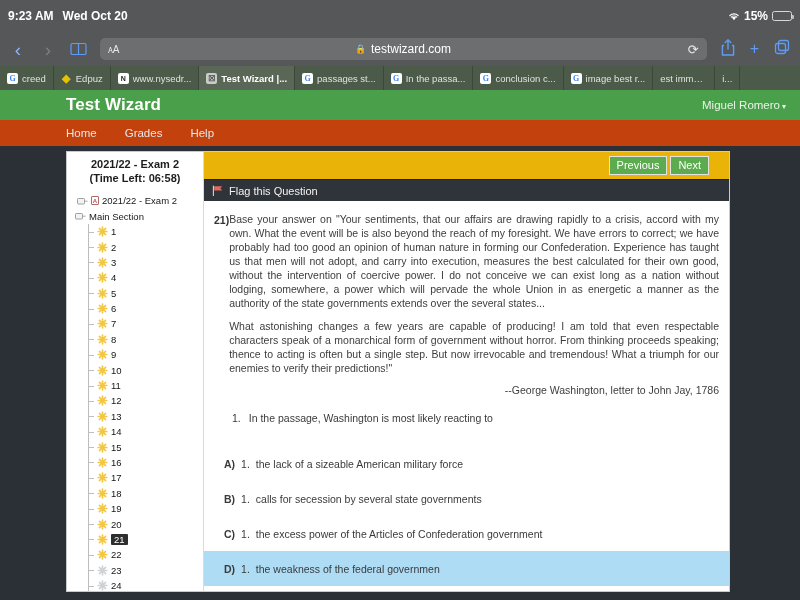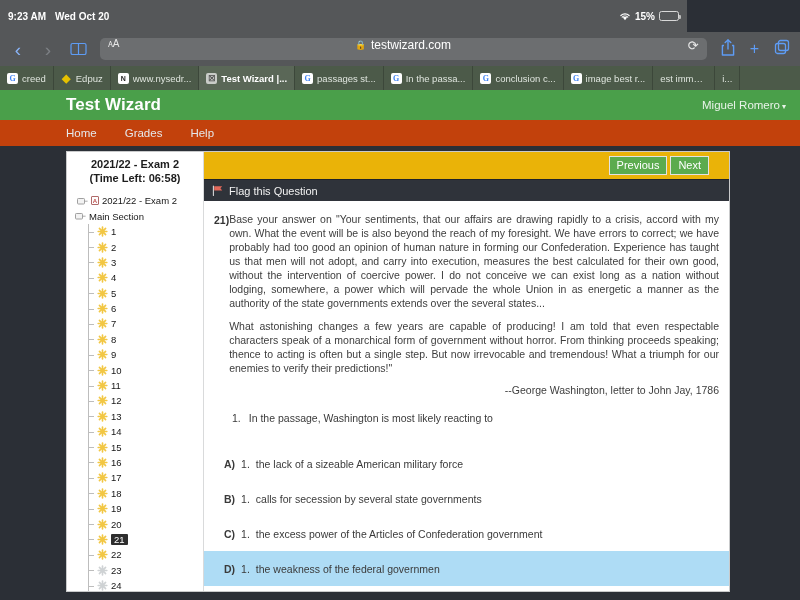--- a/index.html
+++ b/index.html
@@ -5,25 +5,25 @@
   * { box-sizing: border-box; margin: 0; padding: 0; }
   html, body {
     width: 800px; height: 600px;
     font-family: "Liberation Sans", sans-serif;
     background: #2b2f36;
     overflow: hidden;
   }
 
   
   .statusbar {
-    height: 18px; width: 687px;
+    height: 18px; width: 800px;
     background: #555759;
     display: flex; align-items: center;
     color: #ffffff;
-    font-size: 10px; font-weight: bold;
+    font-size: 12px; font-weight: bold;
     padding: 16px 8px;
   }
   .status-left { display: flex; gap: 9px; align-items: center; }
   .status-right { margin-left: auto; display: flex; gap: 4px; align-items: center; font-weight: bold; }
   .wifi-icon { display: inline-block; width: 12px; height: 10px; position: relative; }
   .wifi-icon svg { display:block; }
   .batt {
     width: 20px; height: 10px; border: 1px solid #d8d8d8;
     border-radius: 2.5px; position: relative; display:inline-block;
   }
@@ -37,21 +37,21 @@
     height: 34px; width: 800px;
     background: #555759;
     display: flex; align-items: center;
     padding: 0 10px; gap: 14px;
   }
   .nav-ico { color:#8ab4f8; font-size:19px; line-height:1; width:16px; text-align:center; }
   .nav-ico.dim { color:#7d8085; }
   .book-ico { color:#5e9cf5; }
   .urlbar {
     flex: 1; height: 22px; background: #6c6e70;
-    border-radius: 5px; display:flex; 
+    border-radius: 5px; display:flex; align-items:center;
     padding: 0 8px; position: relative;
   }
   .urlbar .aa { color:#e7e7e7; font-size:10px; letter-spacing:-0.3px; }
   .urlbar .urlcenter {
     position:absolute; left:0; right:0; text-align:center;
     color:#ffffff; font-size:12px; display:flex;
     align-items:center; justify-content:center; gap:4px;
     pointer-events:none;
   }
   .lock { font-size:9px; }

